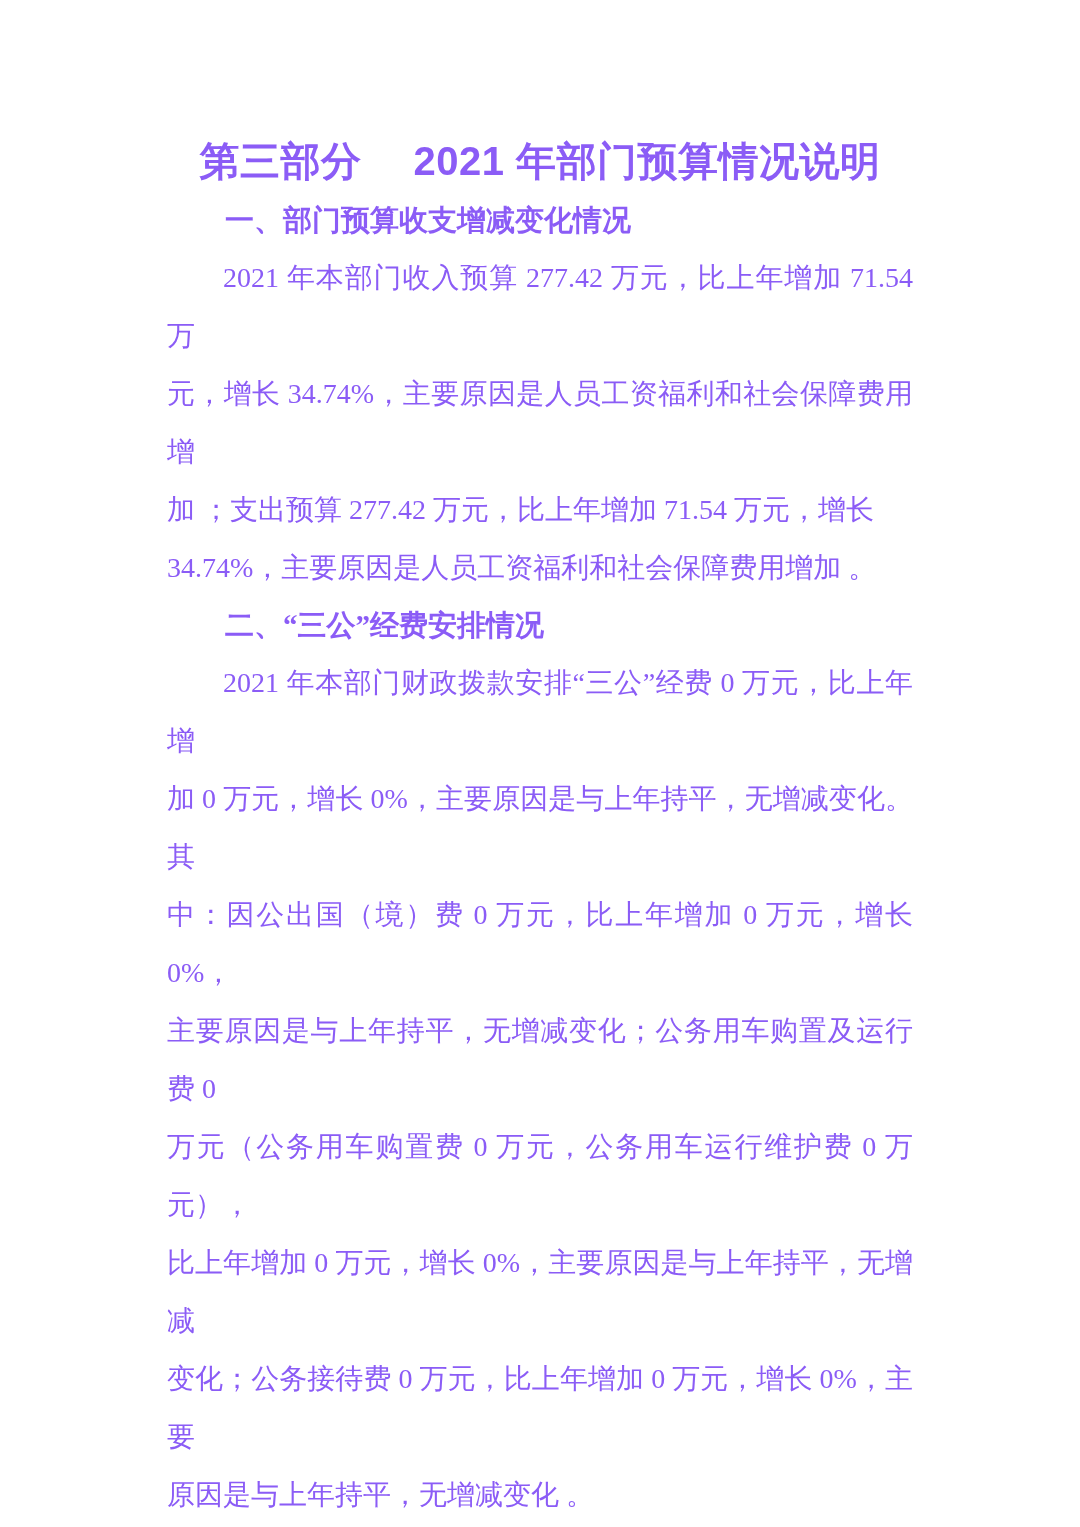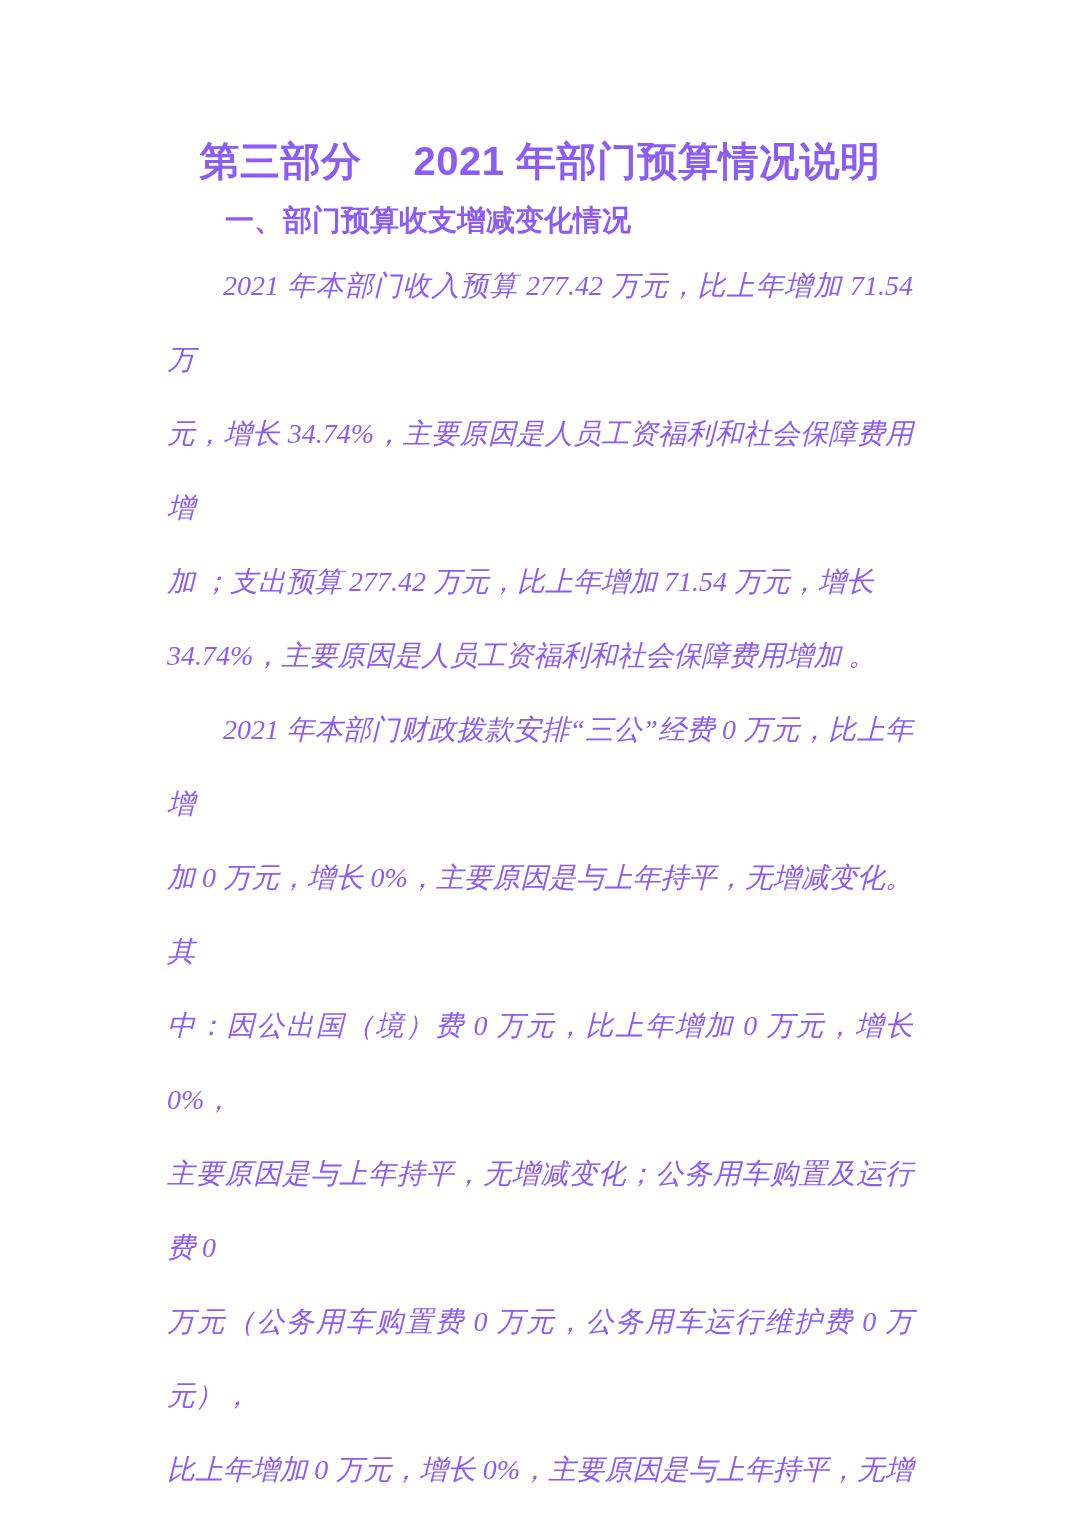--- a/index.html
+++ b/index.html
@@ -32,43 +32,43 @@
     margin: 0;
     font-family: Liberation Serif, serif;
     font-weight: 700;
     font-size: 29px;
     line-height: 57px;
     text-indent: 2em;
   }
   .body-para {
     margin: 0;
     font-size: 28px;
-    line-height: 74px;
+    line-height: 58px;
     text-indent: 2em;
     white-space: pre-line;
     text-align: justify;
-    font-style: italic;
   }
 </style>
 </head>
 <body>
 
 <div class="page">
 
   <h1 class="doc-title">第三部分　 2021 年部门预算情况说明</h1>
 
   <section>
     <h2 class="sec-heading">一、部门预算收支增减变化情况</h2>
     <p class="body-para">2021 年本部门收入预算 277.42 万元，比上年增加 71.54 万
 元，增长 34.74%，主要原因是人员工资福利和社会保障费用增
 加 ；支出预算 277.42 万元，比上年增加 71.54 万元，增长
 34.74%，主要原因是人员工资福利和社会保障费用增加 。</p>
   </section>
 
   <section>
+    <h2 class="sec-heading">二、“三公”经费安排情况</h2>
     <p class="body-para">2021 年本部门财政拨款安排“三公”经费 0 万元，比上年增
 加 0 万元，增长 0%，主要原因是与上年持平，无增减变化。其
 中：因公出国（境）费 0 万元，比上年增加 0 万元，增长 0%，
 主要原因是与上年持平，无增减变化；公务用车购置及运行费 0
 万元（公务用车购置费 0 万元，公务用车运行维护费 0 万元），
 比上年增加 0 万元，增长 0%，主要原因是与上年持平，无增减
 变化；公务接待费 0 万元，比上年增加 0 万元，增长 0%，主要
 原因是与上年持平，无增减变化 。</p>
   </section>
 

